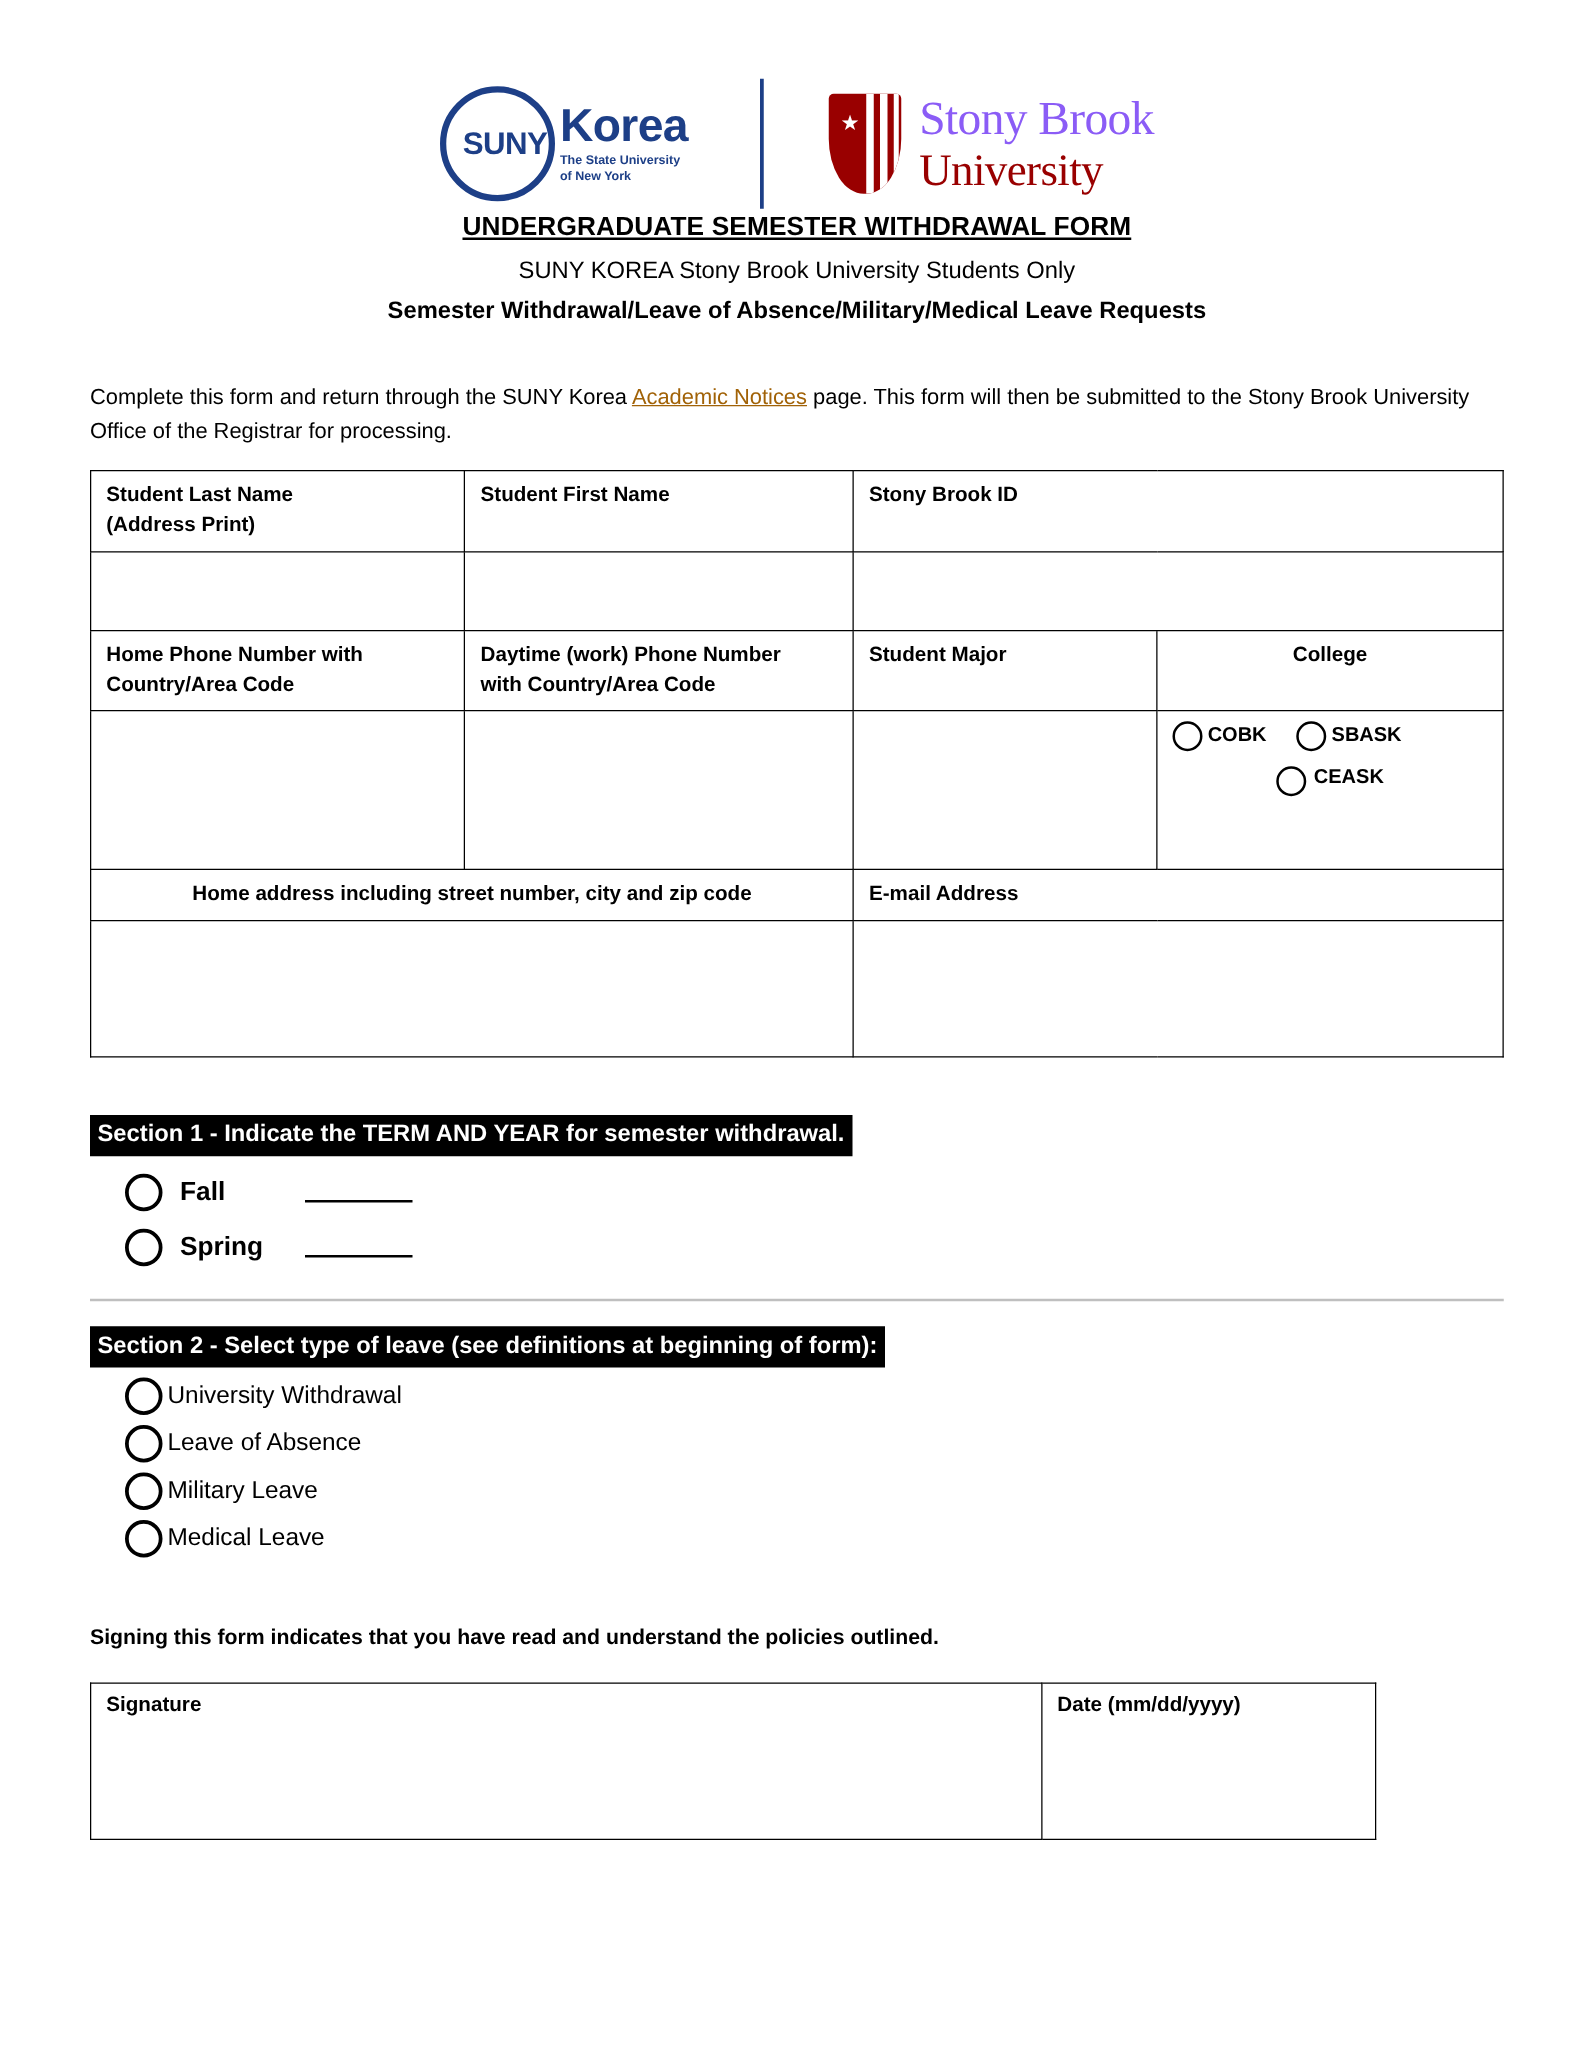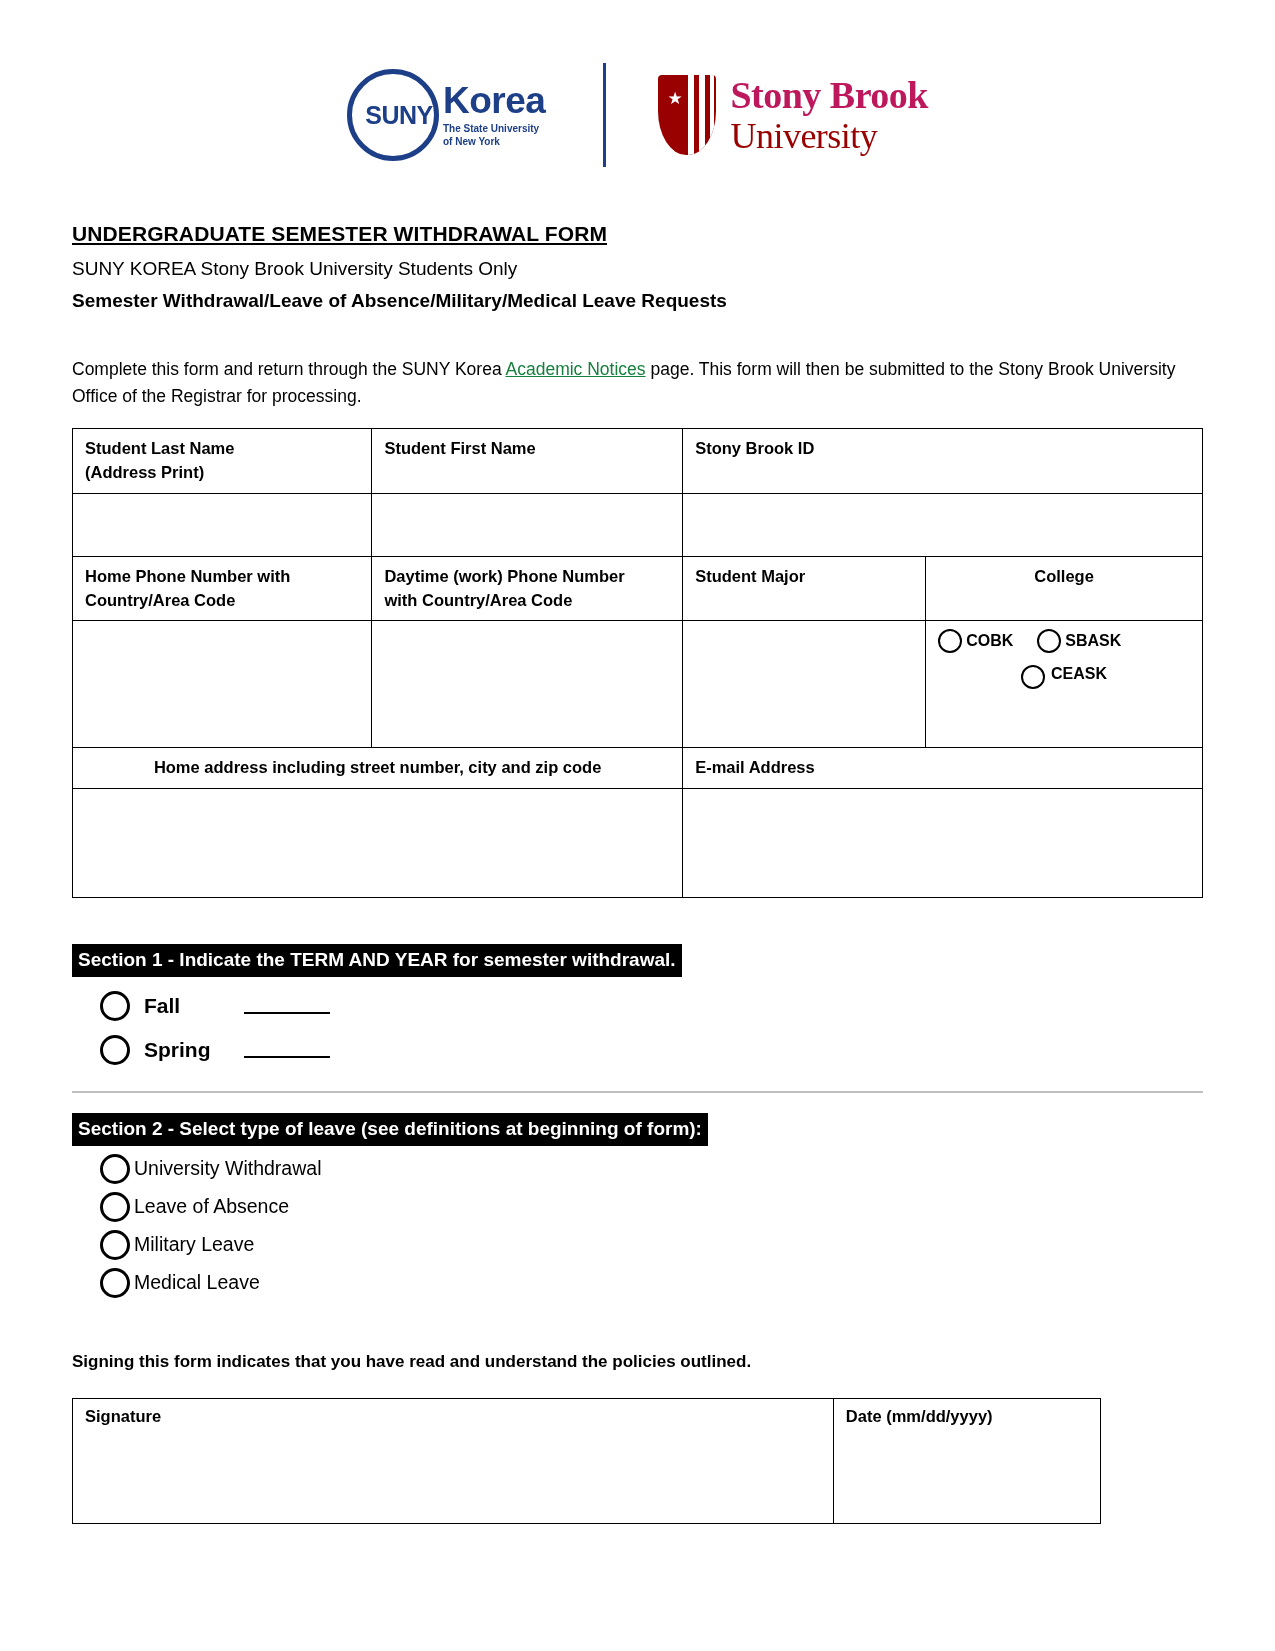--- a/index.html
+++ b/index.html
@@ -114,35 +114,35 @@
   .shield .s2 { left: 41px; }
   .shield .s3 { left: 52px; width: 4px; }
   .sbu-text {
     display: flex;
     flex-direction: column;
     line-height: 1.0;
   }
   .sbu-text .l1 {
     font-family: "Liberation Serif", serif;
     font-size: 38px;
-    font-weight: bold;
-    color: #be185d;
+    font-weight: normal;
+    color: #8b5cf6;
     letter-spacing: -0.5px;
   }
   .sbu-text .l2 {
     font-family: "Liberation Serif", serif;
     font-size: 36px;
     color: #990000;
     letter-spacing: -0.5px;
     margin-top: 4px;
   }
 
   
   .title-block {
-    margin-top: 52px;
+    text-align: center;
   }
   .doc-title {
     font-size: 21px;
     font-weight: bold;
     text-decoration: underline;
     letter-spacing: 0.1px;
   }
   .doc-sub1 {
     font-size: 19px;
     font-weight: normal;
@@ -154,21 +154,21 @@
     margin-top: 10px;
   }
 
   
   .intro {
     margin-top: 44px;
     font-size: 17.5px;
     line-height: 1.55;
   }
   .intro a {
-    color: #15803d;
+    color: #a16207;
     text-decoration: underline;
   }
 
   
   table.form-table {
     width: 100%;
     border-collapse: collapse;
     margin-top: 10px;
     table-layout: fixed;
   }

